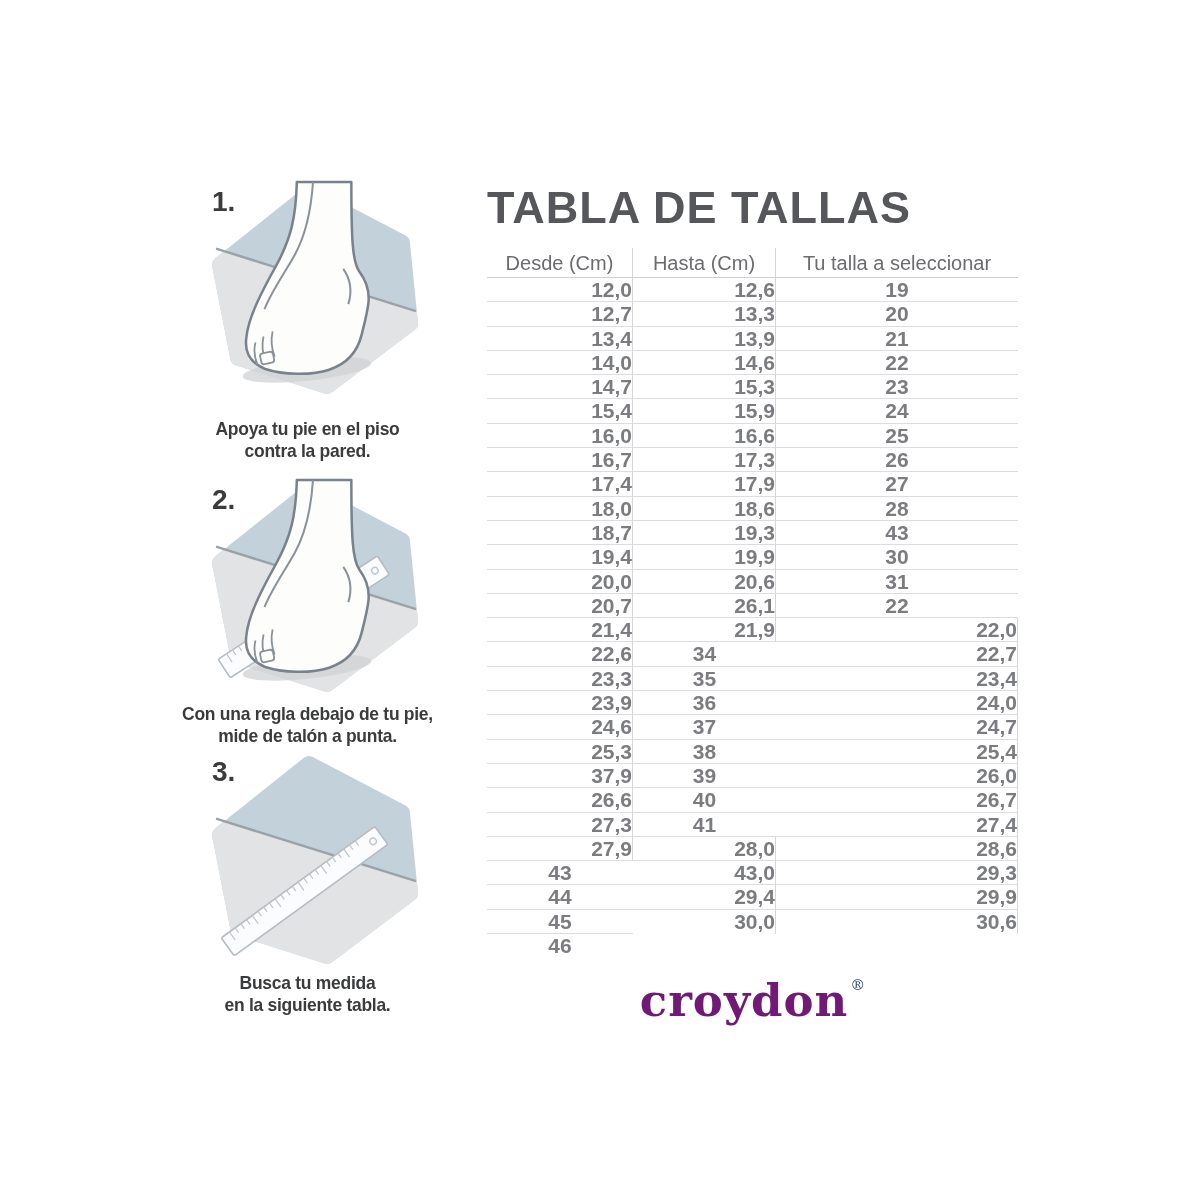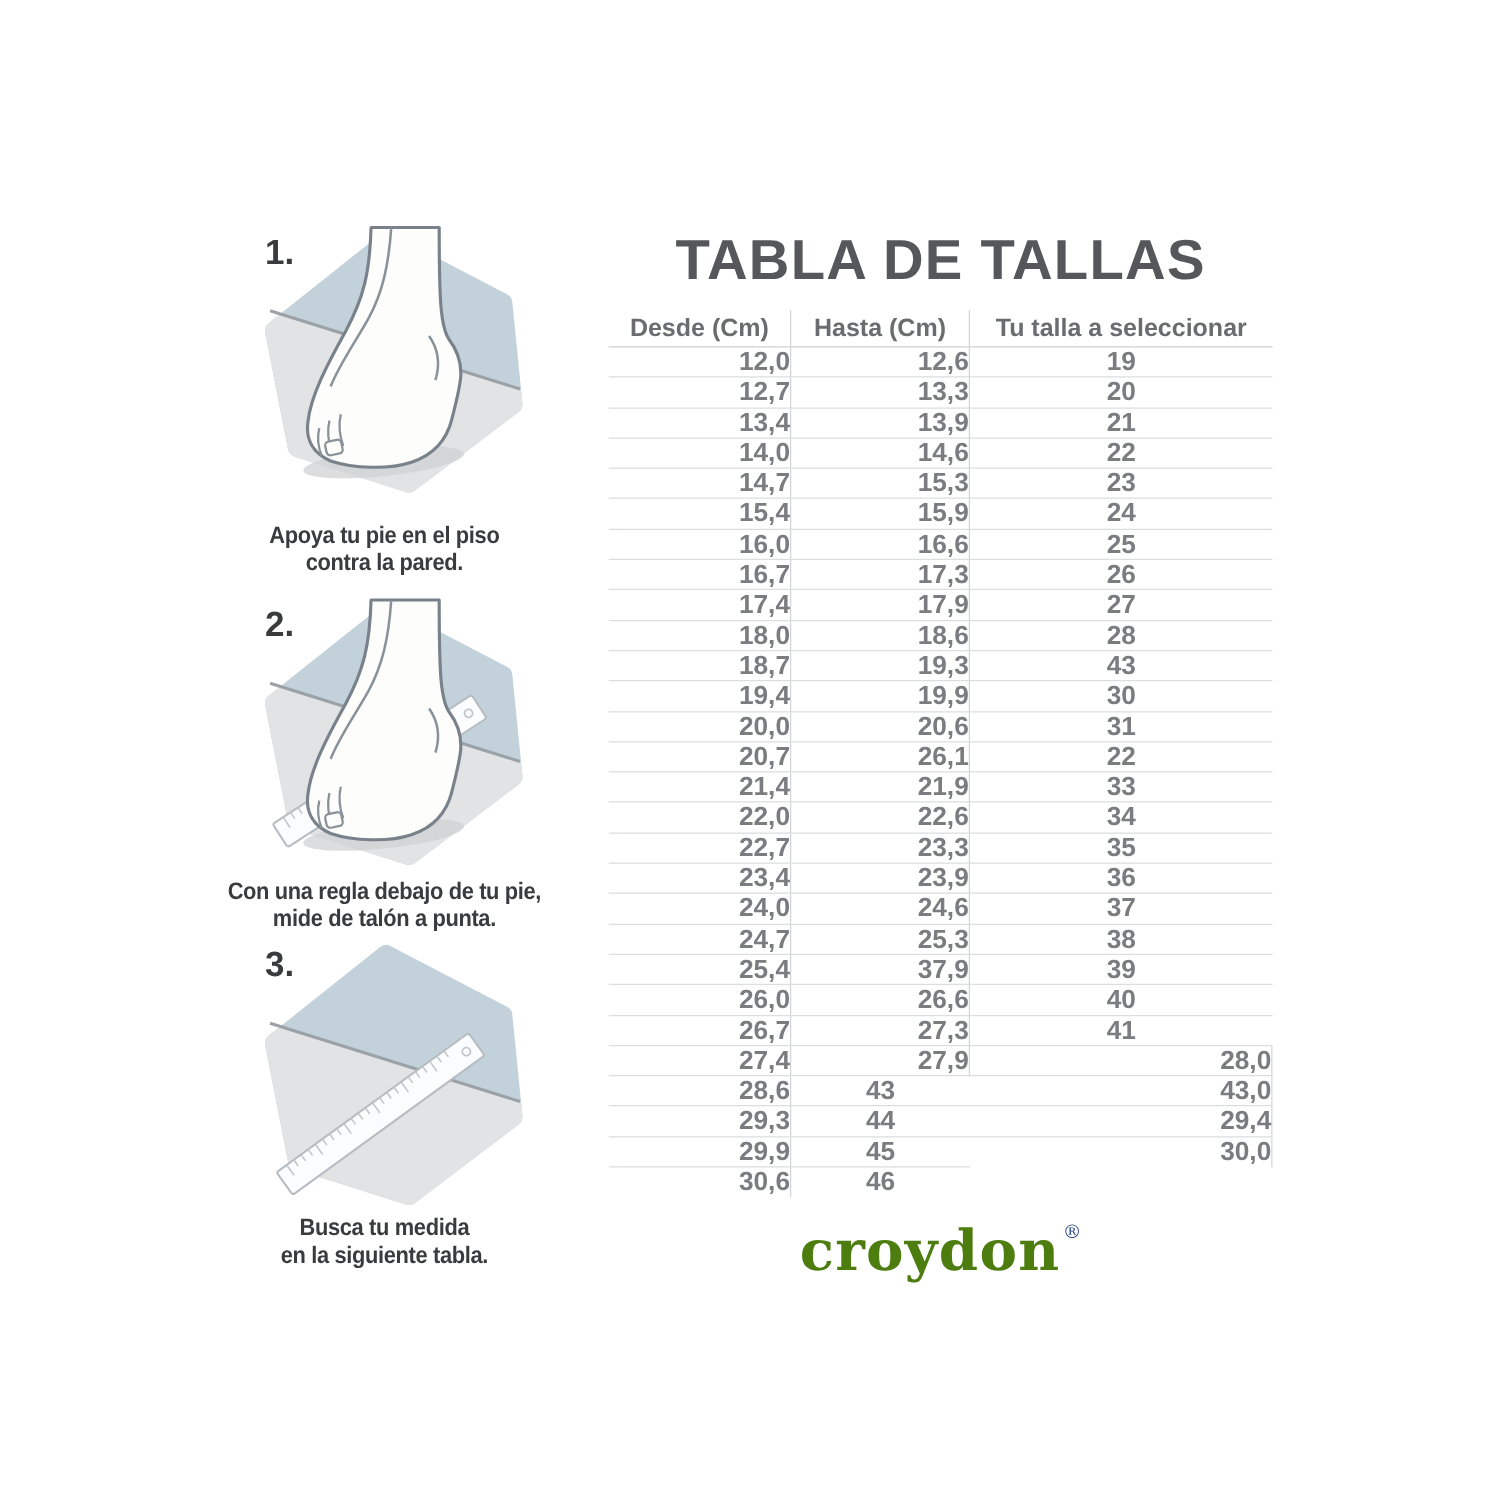--- a/index.html
+++ b/index.html
@@ -10,38 +10,38 @@
   .step { position:absolute; left:150px; width:315px; height:300px; }
   .step1 { top:178px; } .step2 { top:476px; } .step3 { top:748px; }
   .step-num { position:absolute; left:62px; top:8px; font-size:28px; font-weight:bold; color:#3a3b3d; }
   .step-svg { position:absolute; left:58px; top:6px; width:212px; height:212px; overflow:visible; }
   .caption { position:absolute; left:0; width:100%; text-align:center; font-size:19px; line-height:22px;
              font-weight:bold; color:#3a3b3d; letter-spacing:-0.3px; transform:scaleX(0.92); transform-origin:center top; }
   .caption div { white-space:nowrap; }
   .step1 .caption { top:240px; } .step2 .caption { top:227px; } .step3 .caption { top:224px; }
 
   
-  .title { position:absolute; left:487px; top:182px; width:531px; text-align:center;
+  .title { position:absolute; left:487px; top:182px; width:531px; 
            font-size:45px; font-weight:bold; letter-spacing:1px; color:#56575a; white-space:nowrap; }
 
   
   .table { position:absolute; left:487px; top:248px; width:531px; }
   .thead, .tbody { display:grid; grid-template-columns:146px 143px 242px; }
-  .hcell { height:30px; line-height:30px; text-align:center; font-size:20px; font-weight:bold;
+  .hcell { height:30px; line-height:30px; text-align:center; font-size:20px; font-weight:normal;
            color:#6b6c6f; border-bottom:1px solid #cfd0d2; white-space:nowrap; }
   .h0, .h1 { border-right:1px solid #d4d5d7; }
   .cell { height:24.3px; line-height:24px; text-align:center; font-size:21px; font-weight:bold;
           color:#7b7c7f; border-bottom:1px solid #dcddde; }
   .c0, .c1 { border-right:1px solid #d4d5d7;text-align:right; }
   .lastrow { border-bottom:none; }
 
   
   .brand { position:absolute; left:487px; top:974px; width:531px; text-align:center; }
   .brand-name { font-family:"DejaVu Serif",serif; font-weight:bold; font-size:45px;
-                color:#4d7c0f; letter-spacing:1px; }
+                color:#701a75; letter-spacing:1px; }
   .brand-reg { font-family:"DejaVu Serif",serif; font-size:15px; color:#2d4a8c;
                vertical-align:26px; margin-left:2px; }
 </style>
 </head>
 <body>
 
 <svg width="0" height="0" style="position:absolute" aria-hidden="true">
   <defs>
     <clipPath id="belowline">
       <polygon points="-20,56 230,134 230,240 -20,240"></polygon>
@@ -185,21 +185,20 @@
         <div class="cell c1">19,9</div>
         <div class="cell c2">30</div>
         <div class="cell c0">20,0</div>
         <div class="cell c1">20,6</div>
         <div class="cell c2">31</div>
         <div class="cell c0">20,7</div>
         <div class="cell c1">26,1</div>
         <div class="cell c2">22</div>
         <div class="cell c0">21,4</div>
         <div class="cell c1">21,9</div>
-        <div class="cell c2">33</div>
         <div class="cell c0">22,0</div>
         <div class="cell c1">22,6</div>
         <div class="cell c2">34</div>
         <div class="cell c0">22,7</div>
         <div class="cell c1">23,3</div>
         <div class="cell c2">35</div>
         <div class="cell c0">23,4</div>
         <div class="cell c1">23,9</div>
         <div class="cell c2">36</div>
         <div class="cell c0">24,0</div>

